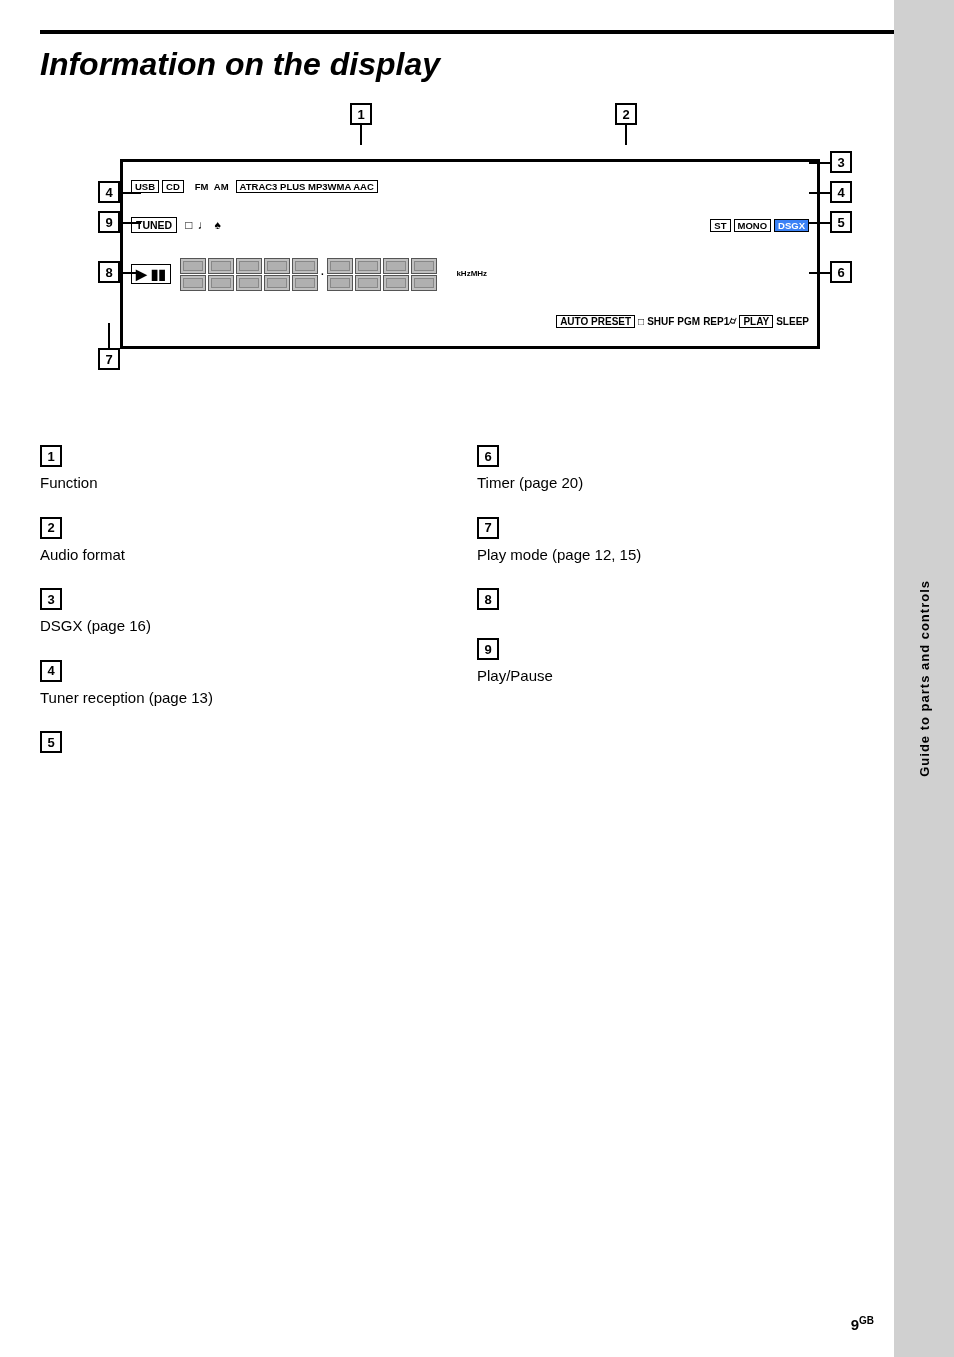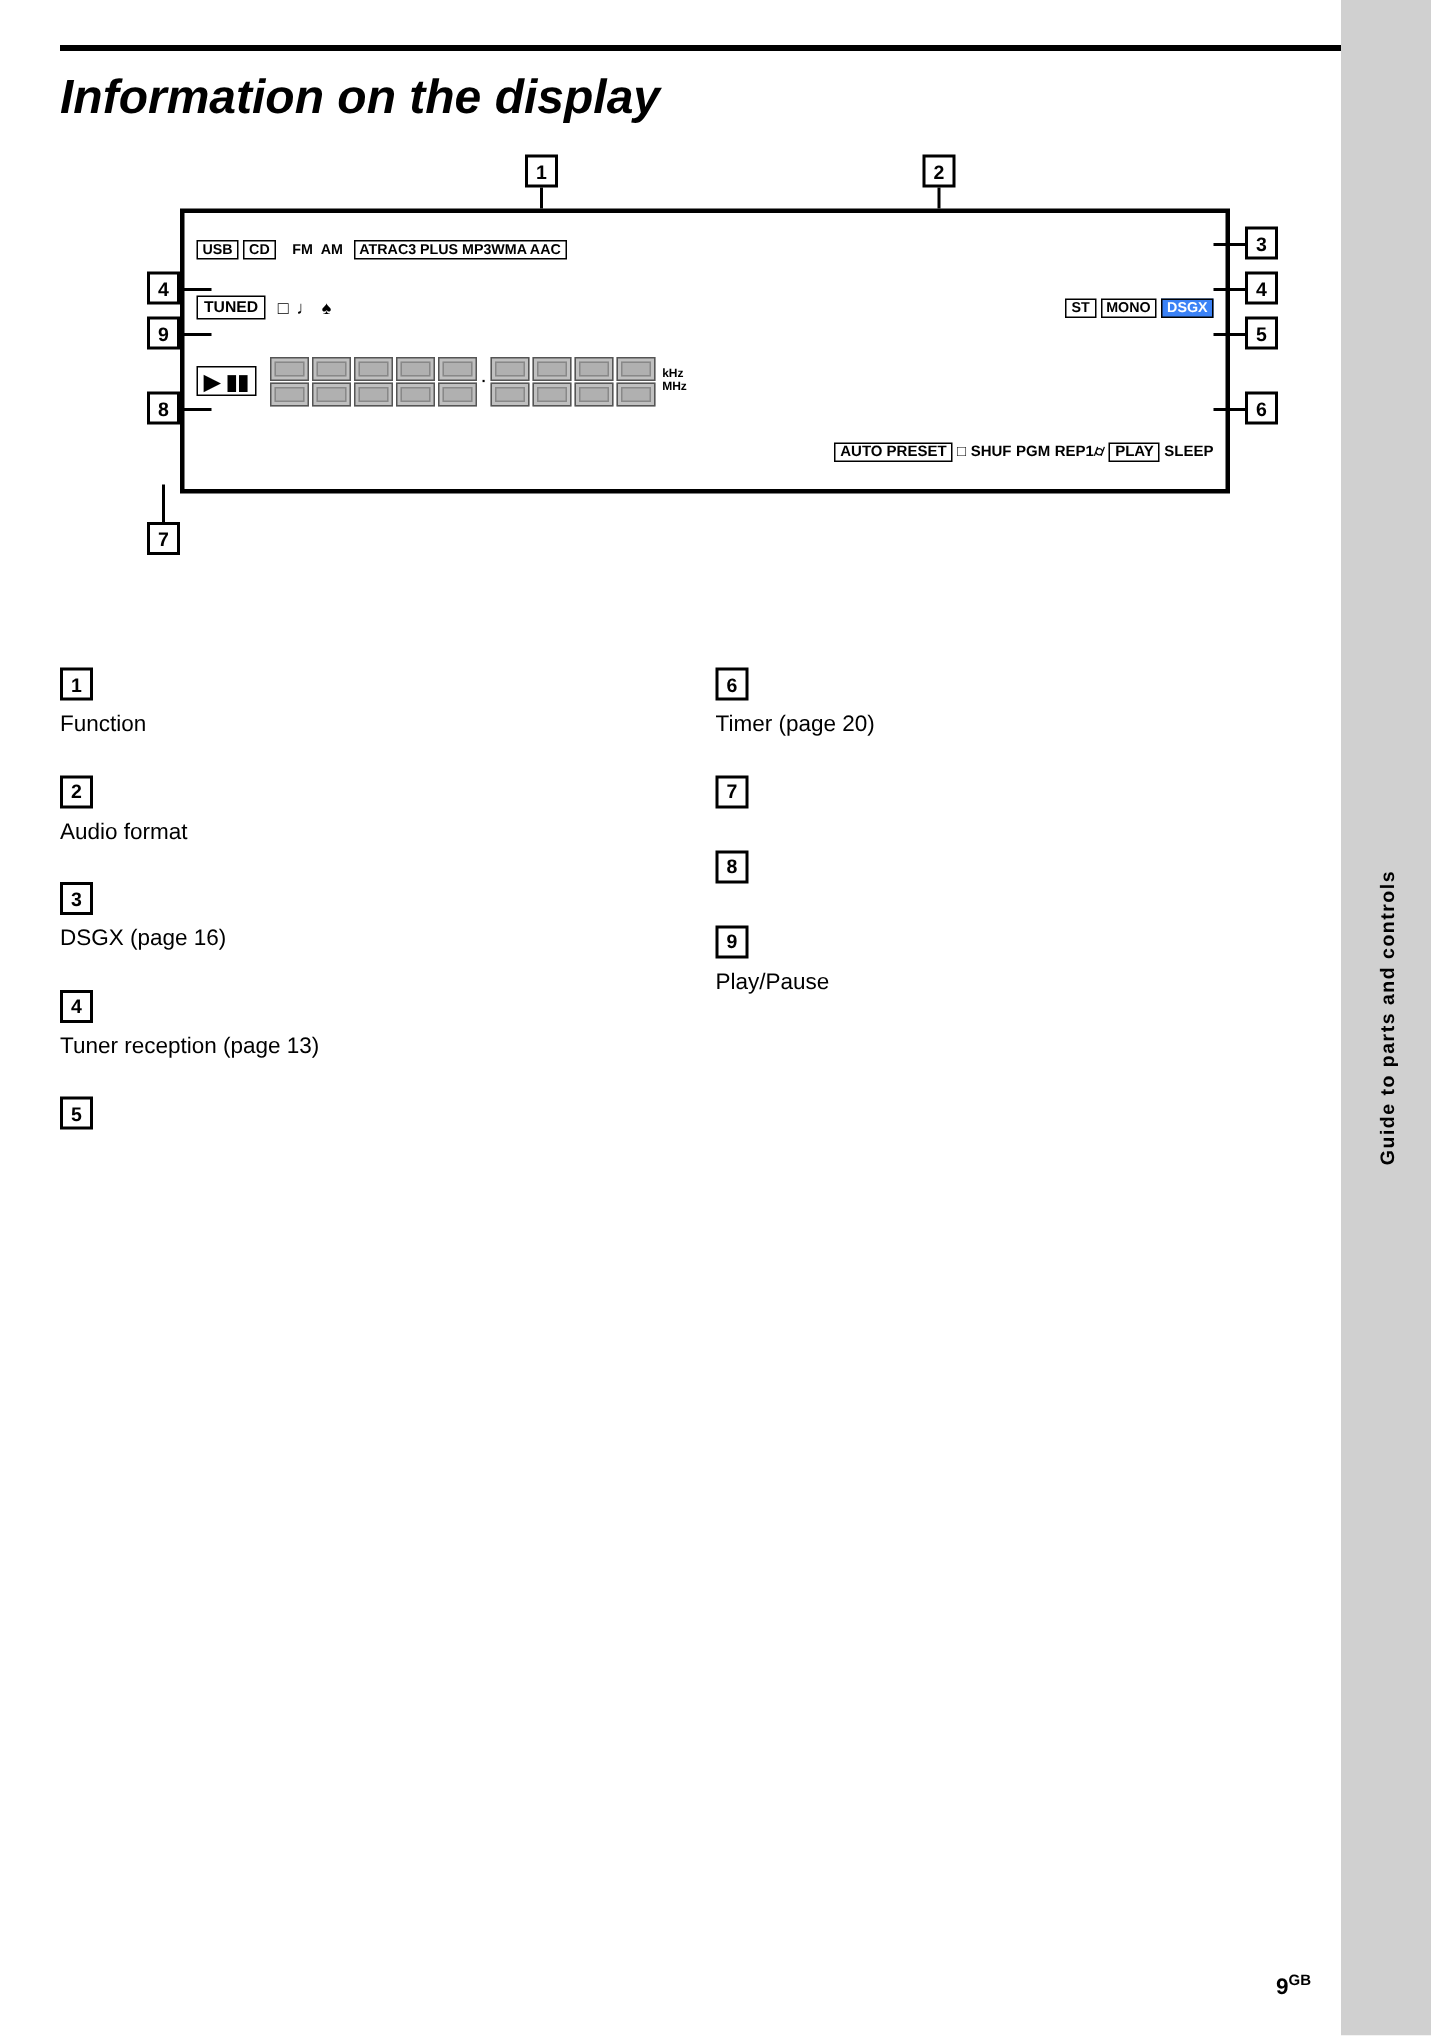--- a/index.html
+++ b/index.html
@@ -33,21 +33,21 @@
     .diagram-container {
       margin: 0 40px;
       position: relative;
       height: 310px;
       border: none;
     }
 
     
     .lcd-box {
       position: absolute;
-      top: 36px;
+      top: 56px;
       left: 80px;
       width: 700px;
       height: 190px;
       border: 3px solid #000;
       background: #fff;
     }
 
     
     .callout {
       position: absolute;
@@ -211,25 +211,24 @@
     .lcd-line4 {
       display: flex;
       align-items: center;
       justify-content: flex-end;
       font-size: 9.5px;
       font-weight: bold;
     }
 
     .khz-mhz {
       display: flex;
-      flex-direction: column;
       font-size: 8px;
       font-weight: bold;
       line-height: 1.1;
-      margin-left: 2px;
+      margin-left: 17px;
     }
   </style>
 </head>
 <body>
 
 <div class="sidebar">
   <span class="sidebar-text">Guide to parts and controls</span>
 </div>
 
 <div class="top-border"></div>
@@ -419,20 +418,21 @@
     <div class="desc-item">
       <div class="desc-num">
         <span>6</span>
       </div>
       <div class="desc-text">Timer (page 20)</div>
     </div>
     <div class="desc-item">
       <div class="desc-num">
         <span>7</span>
       </div>
+      <div class="desc-text">Play mode (page 12, 15)</div>
     </div>
     <div class="desc-item">
       <div class="desc-num">
         <span>8</span>
       </div>
     </div>
     <div class="desc-item">
       <div class="desc-num">
         <span>9</span>
       </div>

